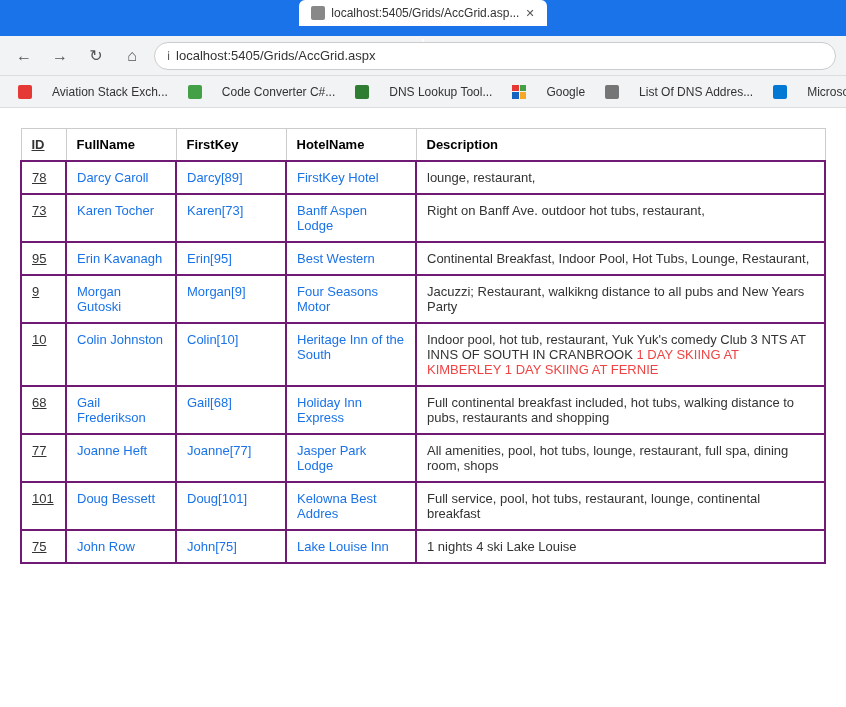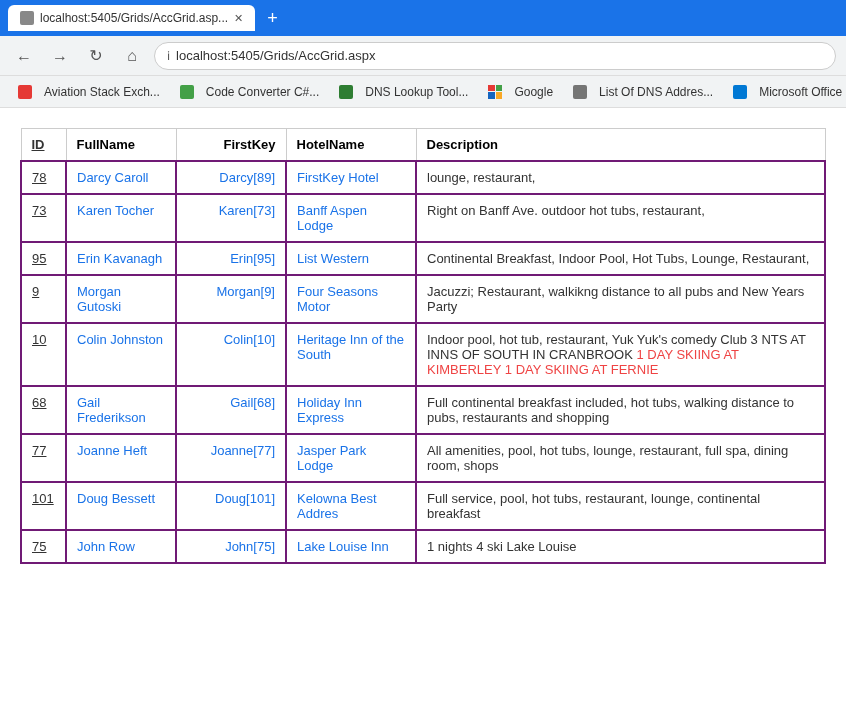--- a/index.html
+++ b/index.html
@@ -6,20 +6,21 @@
     body { font-family: Arial, sans-serif; font-size: 13px; background: #fff; }
 
     
     .browser-chrome {
       background: #1a73e8;
       height: 36px;
       display: flex;
       align-items: center;
       padding: 0 8px;
       gap: 8px;
+      flex-direction: column;
     }
     .browser-tab {
       background: #fff;
       border-radius: 6px 6px 0 0;
       padding: 6px 12px;
       font-size: 12px;
       display: flex;
       align-items: center;
       gap: 6px;
       color: #333;
@@ -94,21 +95,21 @@
       display: flex;
       align-items: center;
       padding: 0 10px;
       gap: 4px;
       border-bottom: 1px solid #ddd;
       overflow: hidden;
     }
     .bookmark-item {
       display: flex;
       align-items: center;
-      gap: 12px;
+      gap: 20px;
       padding: 3px 8px;
       border-radius: 4px;
       cursor: pointer;
       font-size: 12px;
       color: #333;
       white-space: nowrap;
     }
     .bookmark-favicon {
       width: 14px;
       height: 14px;
@@ -162,21 +163,21 @@
       border: 2px solid #701a75;
       font-size: 13px;
       vertical-align: top;
       color: #333;
     }
     tr:nth-child(even) td { background: #fff; }
     tr:nth-child(odd) td { background: #fff; }
 
     .id-col { width: 45px; color: #333; text-decoration: underline; }
     .fullname-col { width: 110px; }
-    .firstkey-col { width: 110px; text-align: right; }
+    .firstkey-col { width: 110px; }
     .hotelname-col { width: 130px; }
     .desc-col { }
 
     .link-blue { color: #1a73e8; text-decoration: none; }
     .text-highlight { color: #ef4444; font-weight: normal; }
   </style>
 </head>
 <body>
 
 <div class="browser-chrome">
@@ -254,21 +255,21 @@
           <td class="id-col">73</td>
           <td class="fullname-col"><a class="link-blue" href="#">Karen Tocher</a></td>
           <td class="firstkey-col"><a class="link-blue" href="#">Karen[73]</a></td>
           <td class="hotelname-col"><a class="link-blue" href="#">Banff Aspen Lodge</a></td>
           <td class="desc-col">Right on Banff Ave. outdoor hot tubs, restaurant,</td>
         </tr>
         <tr>
           <td class="id-col">95</td>
           <td class="fullname-col"><a class="link-blue" href="#">Erin Kavanagh</a></td>
           <td class="firstkey-col"><a class="link-blue" href="#">Erin[95]</a></td>
-          <td class="hotelname-col"><a class="link-blue" href="#">List Western</a></td>
+          <td class="hotelname-col"><a class="link-blue" href="#">Best Western</a></td>
           <td class="desc-col">Continental Breakfast, Indoor Pool, Hot Tubs, Lounge, Restaurant,</td>
         </tr>
         <tr>
           <td class="id-col">9</td>
           <td class="fullname-col"><a class="link-blue" href="#">Morgan Gutoski</a></td>
           <td class="firstkey-col"><a class="link-blue" href="#">Morgan[9]</a></td>
           <td class="hotelname-col"><a class="link-blue" href="#">Four Seasons Motor</a></td>
           <td class="desc-col">Jacuzzi; Restaurant, walkikng distance to all pubs and New Years Party</td>
         </tr>
         <tr>

